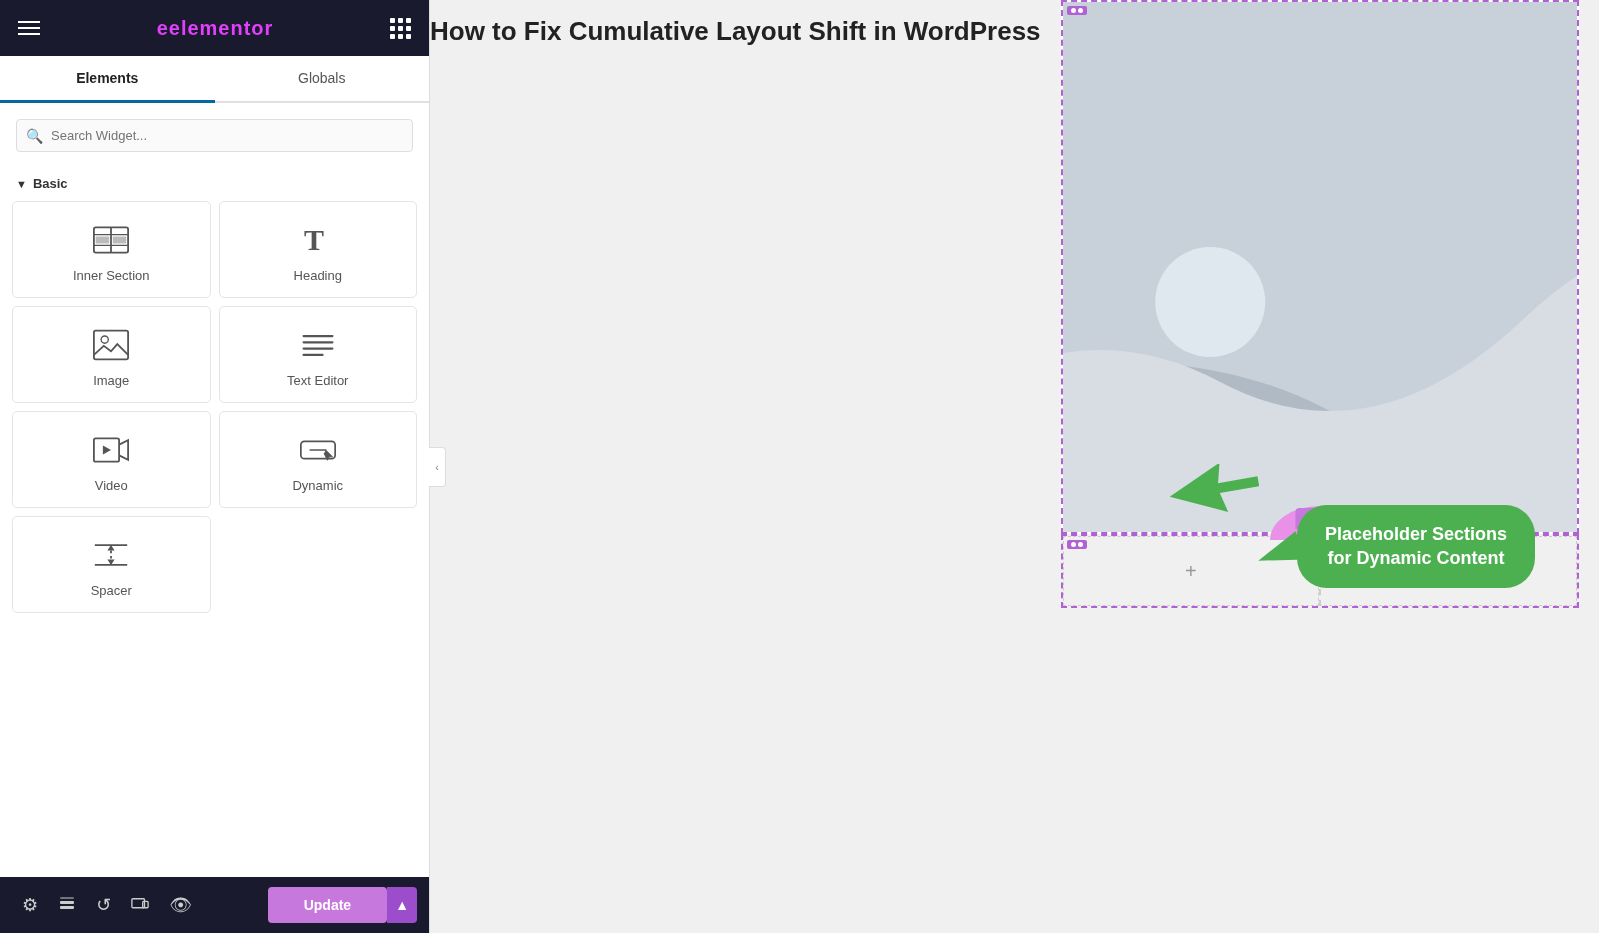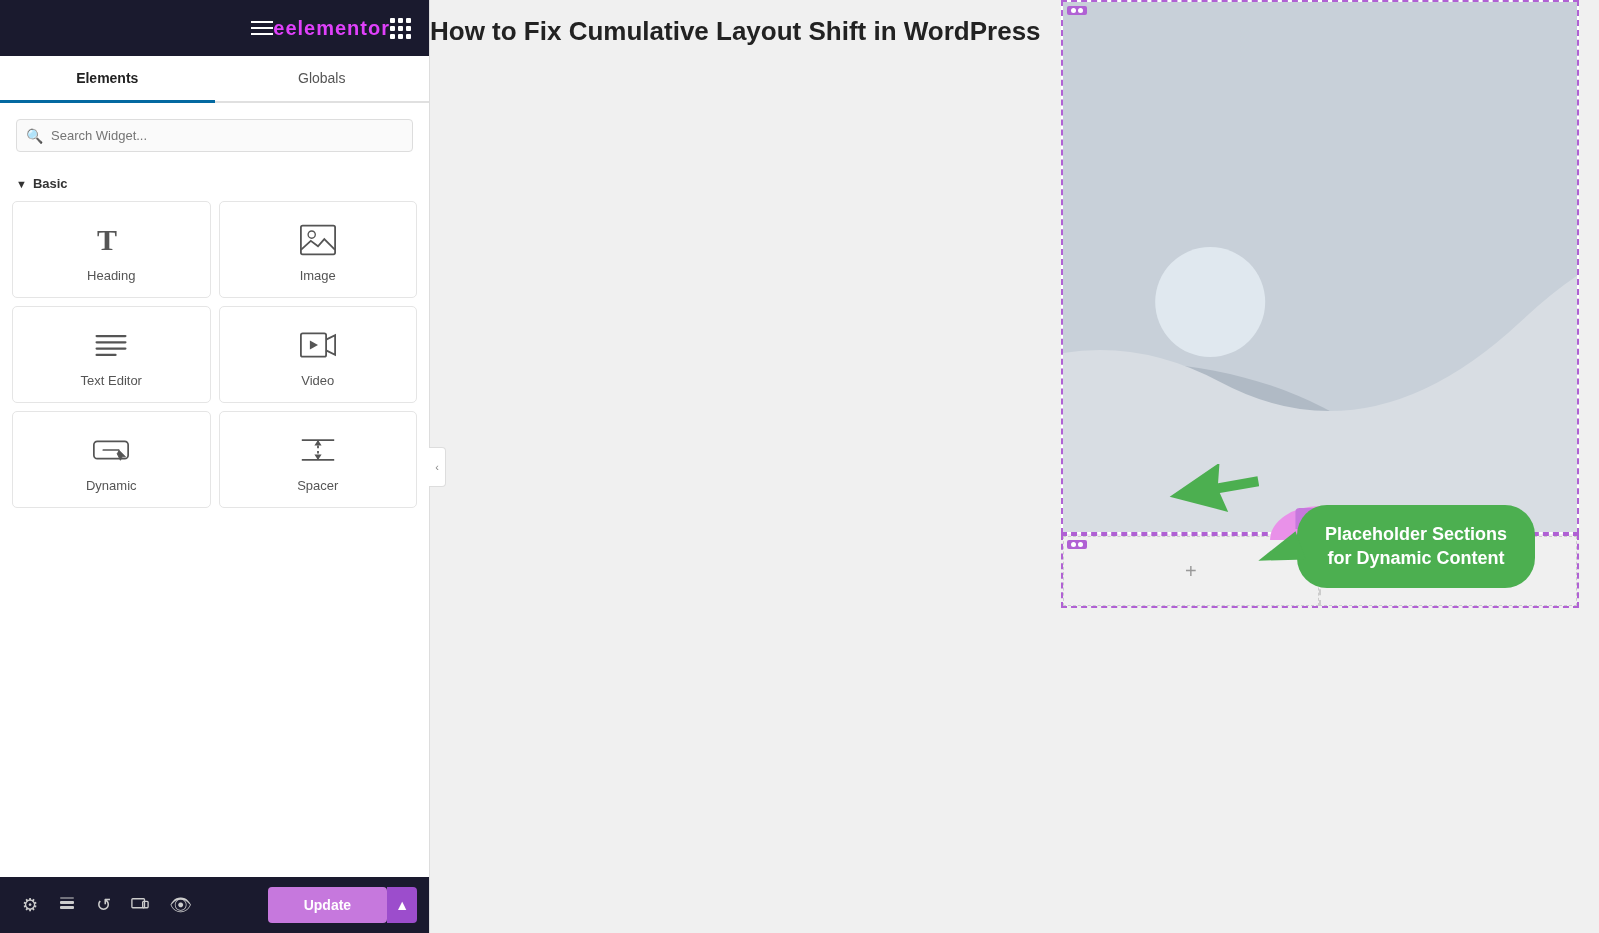--- a/index.html
+++ b/index.html
@@ -17,21 +17,21 @@
       position: relative;
       z-index: 10;
     }
 
     
     #sidebar-header {
       background: #1a1a2e;
       color: #fff;
       display: flex;
       align-items: center;
-      justify-content: flex-end;
+      justify-content: space-between;
       padding: 0 18px;
       height: 56px;
       flex-shrink: 0;
     }
     #sidebar-header .hamburger {
       display: flex; flex-direction: column; gap: 4px; cursor: pointer;
     }
     #sidebar-header .hamburger span {
       width: 22px; height: 2px; background: #fff; display: block;
     }
@@ -256,20 +256,31 @@
     </div>
   </div>
 
   <div id="widgets-area">
     <div class="section-title">
       <span class="arrow">▼</span>
       <span>Basic</span>
     </div>
     <div class="widget-grid">
 
+      <div class="widget-item">
+        <svg class="icon-svg" viewBox="0 0 40 30" fill="none" xmlns="http://www.w3.org/2000/svg">
+          <rect x="1" y="1" width="38" height="28" rx="2" stroke="#555" stroke-width="2" fill="none"></rect>
+          <line x1="20" y1="1" x2="20" y2="29" stroke="#555" stroke-width="2"></line>
+          <line x1="1" y1="9" x2="39" y2="9" stroke="#555" stroke-width="1.5"></line>
+          <line x1="1" y1="21" x2="39" y2="21" stroke="#555" stroke-width="1.5"></line>
+          <rect x="3" y="11" width="15" height="8" rx="1" fill="#bbb"></rect>
+          <rect x="22" y="11" width="15" height="8" rx="1" fill="#bbb"></rect>
+        </svg>
+        <span class="w-label">Inner Section</span>
+      </div>
 
       <div class="widget-item">
         <svg class="icon-svg" viewBox="0 0 36 36" fill="none" xmlns="http://www.w3.org/2000/svg">
           <text x="4" y="28" font-family="serif" font-size="30" fill="#555" font-weight="bold">T</text>
         </svg>
         <span class="w-label">Heading</span>
       </div>
 
       <div class="widget-item">
         <svg class="icon-svg" viewBox="0 0 40 34" fill="none" xmlns="http://www.w3.org/2000/svg">

